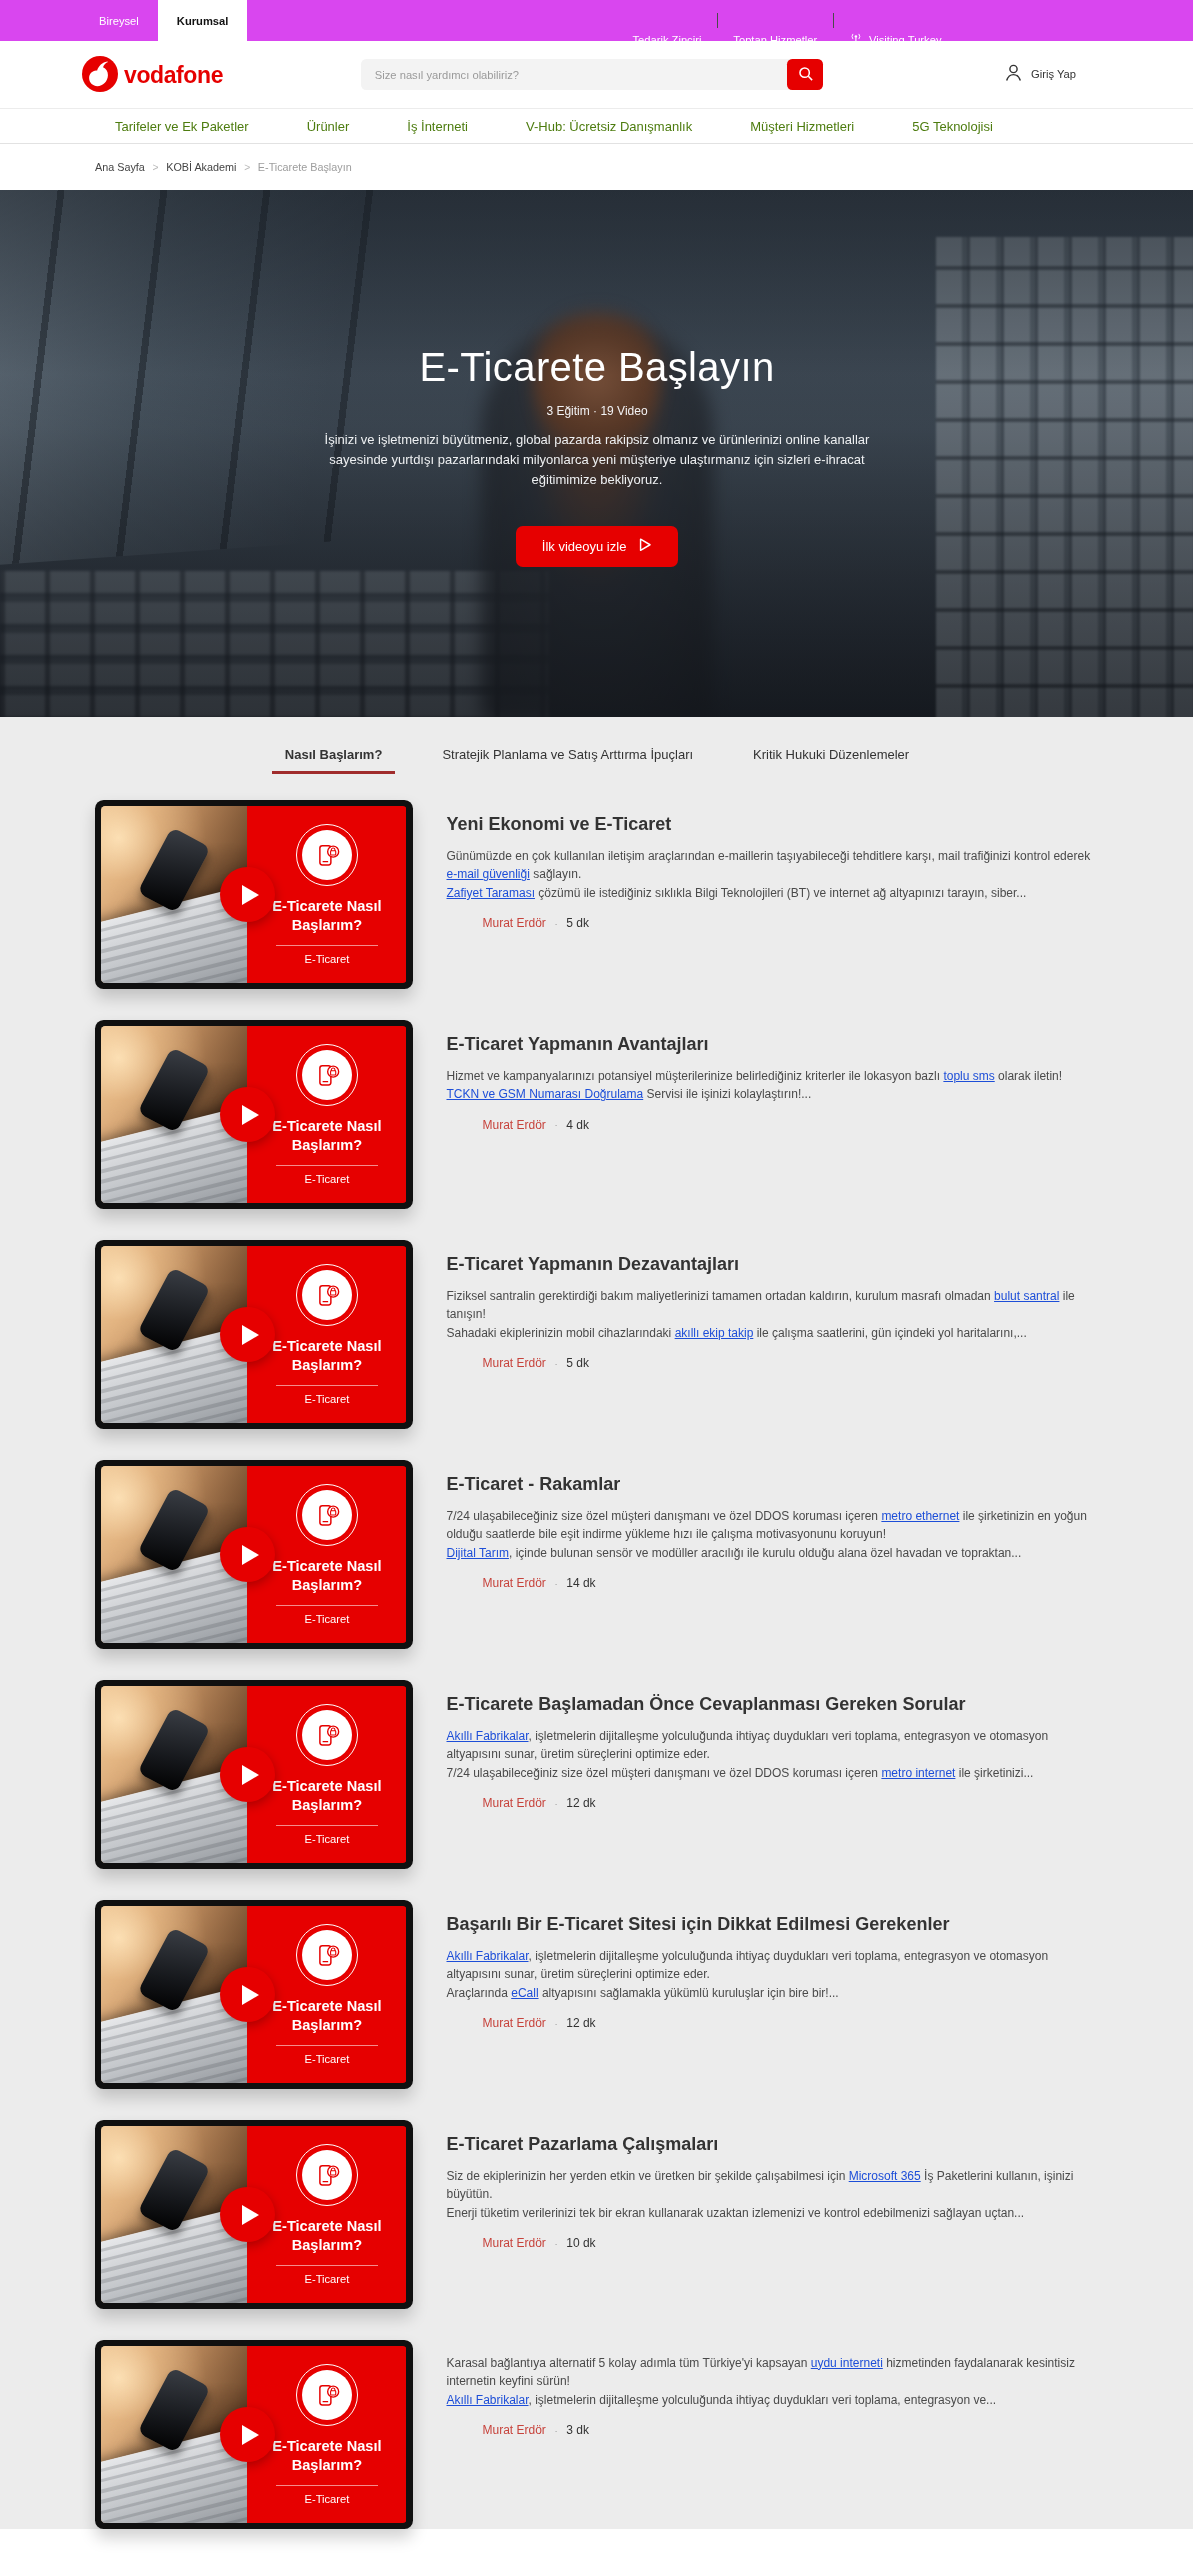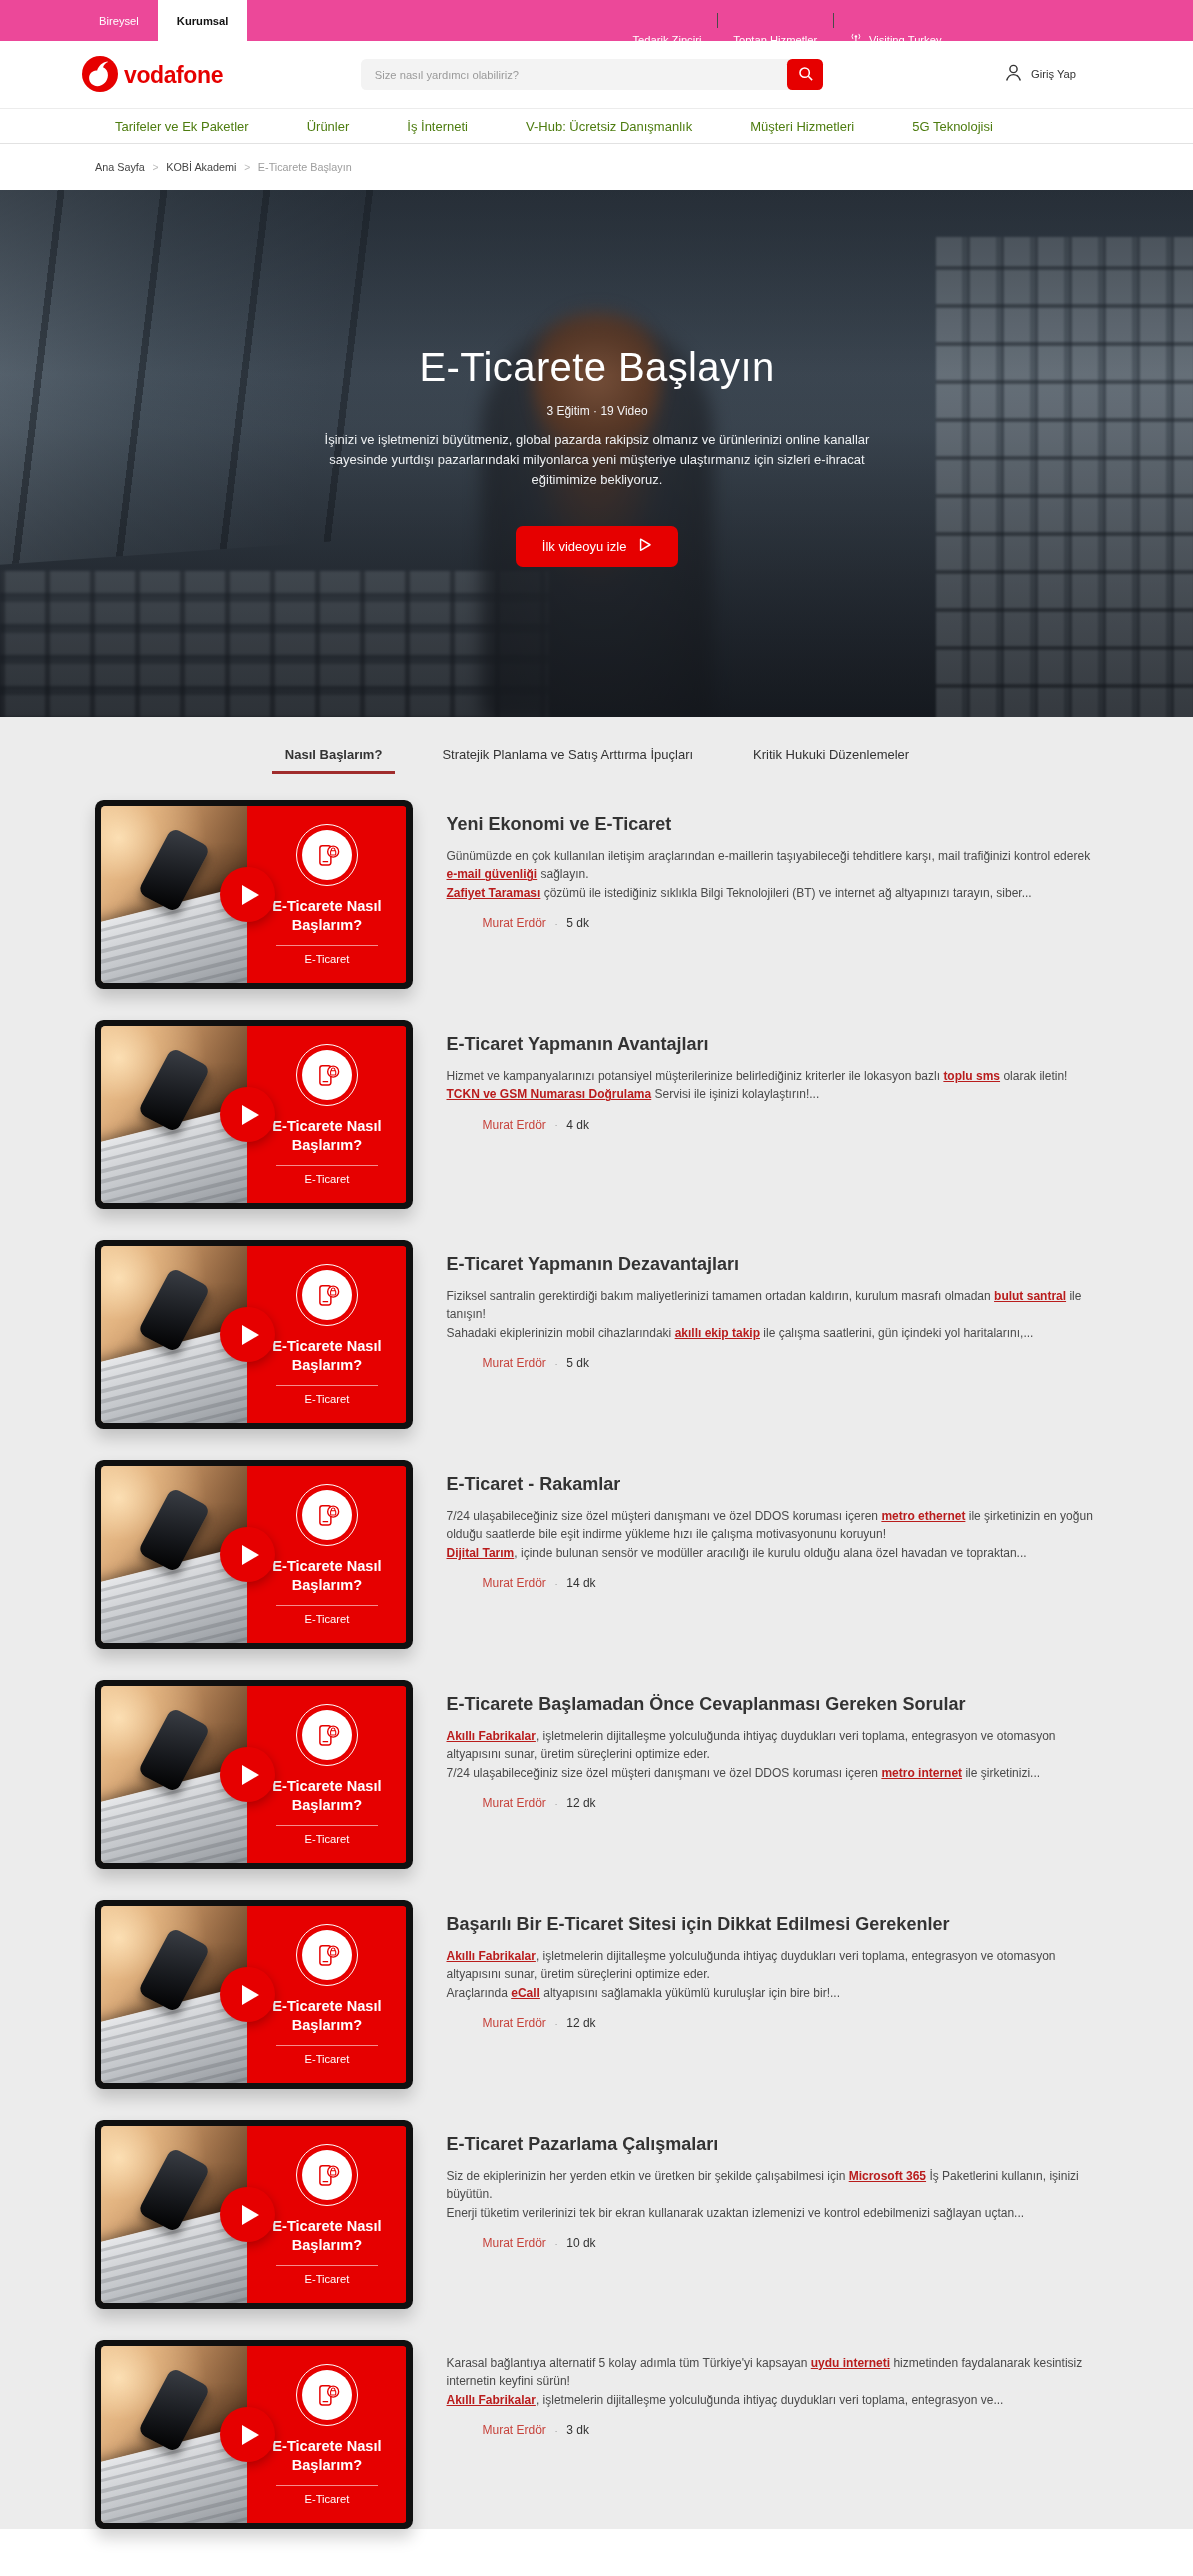--- a/index.html
+++ b/index.html
@@ -1,21 +1,21 @@
 <!DOCTYPE html>
 <html lang="tr" style="font-size:13.8px"><head>
 <meta charset="utf-8">
 <style>
   * { box-sizing: border-box; }
   html,body { margin:0; padding:0; background:#fff; }
   body { width:1194px; font-family:"Liberation Sans","DejaVu Sans",sans-serif; color:#333; overflow-x:hidden; }
   a { text-decoration:none; color:inherit; }
 
   
-  .topbar { height:41px; background:#ec4899; display:flex; align-items:stretch; justify-content:space-between; padding-left:80px; }
+  .topbar { height:41px; background:#d946ef; display:flex; align-items:stretch; justify-content:space-between; padding-left:80px; }
   .topbar-left { display:flex; align-items:stretch; }
   .seg { display:flex; align-items:center; padding:0 19px; color:#fff; font-size:11.2px; cursor:pointer; }
   .seg.active { background:#fff; color:#111; font-weight:bold; }
   .topbar-right { display:flex; align-items:center; padding-right:237px; color:#fff; font-size:11.2px; }
   .tb-link { padding:0 15.5px; display:flex; align-items:center; gap:6px; cursor:pointer; white-space:nowrap;margin-top:38px; }
   .tb-divider { width:0.9px; height:15.5px; background:#4a4a4a; }
 
   
   .header { height:67px; position:relative; background:#fff; }
   .logo { position:absolute; left:82px; top:14.6px; display:flex; align-items:center; gap:6px; cursor:pointer; }
@@ -95,21 +95,21 @@
   .thumb-heading { color:#fff; font-weight:bold; font-size:14.6px; line-height:1.35; text-align:center; width:129px; }
   .thumb-divider { width:74%; height:0.9px; background:rgba(255,255,255,.55); margin:8.6px 0 6.9px; }
   .thumb-category { color:#fff; font-size:11.2px; }
   .play { position:absolute; left:calc(48% - 27.5px); top:calc(50% - 27.5px); width:55px; height:55px; background:#e60000; border-radius:50%; display:flex; align-items:center; justify-content:center; box-shadow:0 3.4px 10.3px rgba(0,0,0,.28); cursor:pointer; }
   .play-tri { width:0; height:0; border-left:17px solid #fff; border-top:10.3px solid transparent; border-bottom:10.3px solid transparent; margin-left:6px; }
 
   
   .video-info { flex:1; padding-top:13.8px; }
   .video-title { font-size:18px; font-weight:bold; color:#333; margin:0 0 12px; cursor:pointer; }
   .video-desc { font-size:12px; color:#4a4a4a; line-height:1.55; margin:0; white-space:pre-line; }
-  .desc-link { color:#b91c1c; font-weight:bold; text-decoration:underline; cursor:pointer; }
+  .desc-link { color:#1d4ed8; font-weight:normal; text-decoration:underline; cursor:pointer; }
   .video-meta { margin-top:13.8px; font-size:12px; display:flex; align-items:center; gap:8.6px;margin-left:36px; }
   .author { color:#c7433c; }
   .dot { color:#999; font-size:9.5px; }
   .duration { color:#333; }
 
   .footer-strip { height:15.5px; background:#fff; }
 </style>
 </head>
 <body>
 

